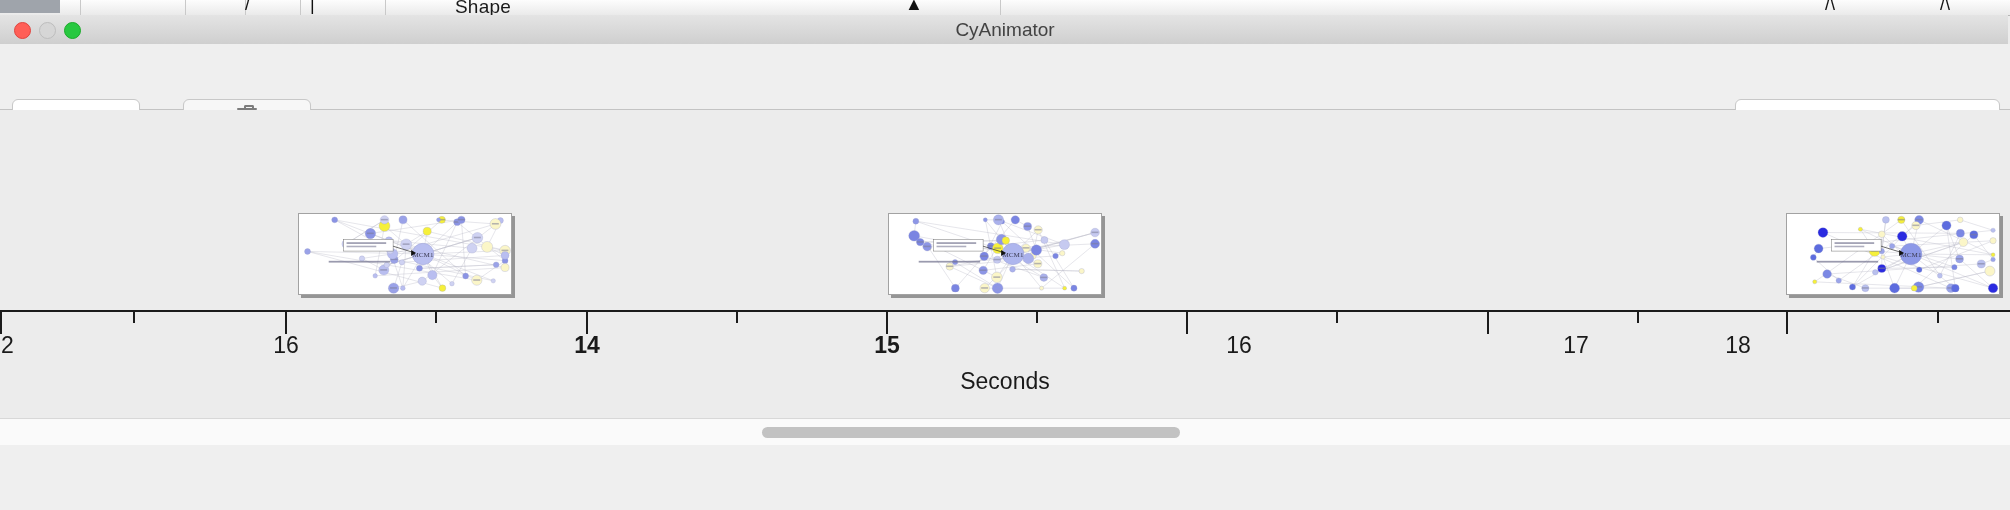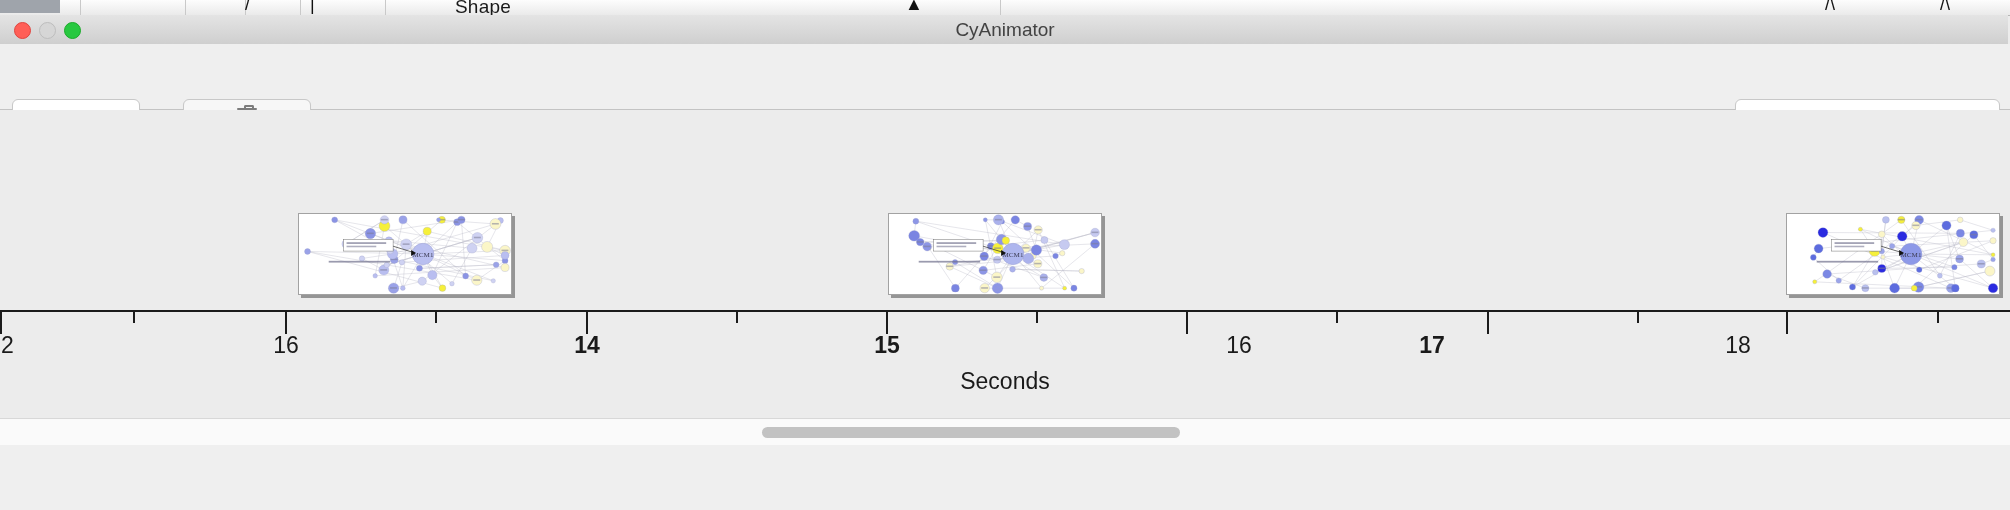--- a/index.html
+++ b/index.html
@@ -142,21 +142,21 @@
         <div class="tick major" style="left: 586px;"></div>
         <div class="tick-label" style="left: 587px; font-weight: bold;">14</div>
         <div class="tick minor" style="left: 736px;"></div>
         <div class="tick major" style="left: 886px;"></div>
         <div class="tick-label" style="left: 887px; font-weight: bold;">15</div>
         <div class="tick minor" style="left: 1036px;"></div>
         <div class="tick major" style="left: 1186px;"></div>
         <div class="tick-label" style="left: 1239px;">16</div>
         <div class="tick minor" style="left: 1336px;"></div>
         <div class="tick major" style="left: 1487px;"></div>
-        <div class="tick-label" style="left: 1432px; font-weight: bold;">17</div>
+        <div class="tick-label" style="left: 1576px;">17</div>
         <div class="tick minor" style="left: 1637px;"></div>
         <div class="tick major" style="left: 1786px;"></div>
         <div class="tick-label" style="left: 1738px;">18</div>
         <div class="tick minor" style="left: 1937px;"></div>
         <div class="frame" style="left: 298px;">
           <svg viewBox="0 0 214 82" preserveAspectRatio="none" xmlns="http://www.w3.org/2000/svg">
             <rect width="214" height="82" fill="#ffffff"></rect>
             <g stroke="#b7b7c4" stroke-width="0.35" fill="none">
               <path d="M125.19,41 L208,47.78252269406215"></path>
               <path d="M208,47.78252269406215 L179.50577783309097,67.90554958060272"></path>

